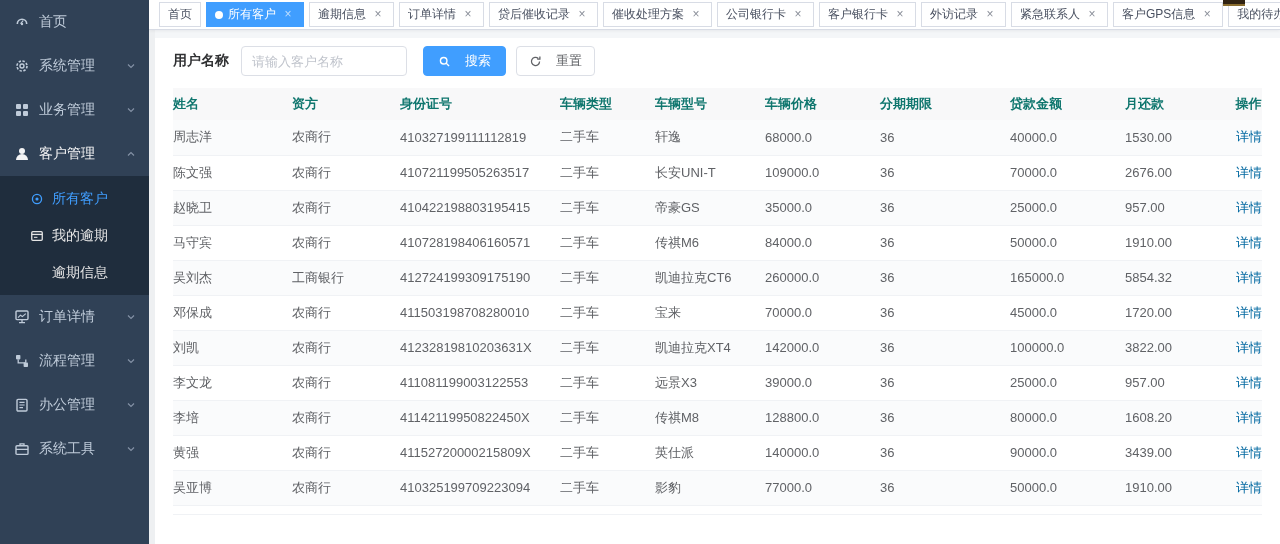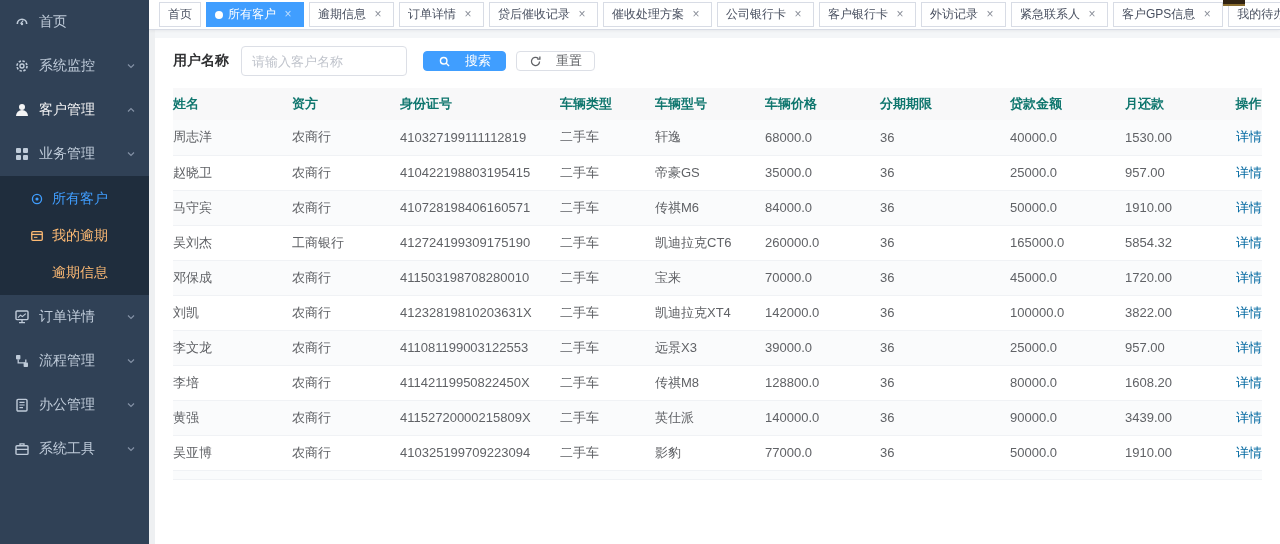--- a/index.html
+++ b/index.html
@@ -9,21 +9,21 @@
   .sidebar { position:absolute; left:0; top:0; bottom:0; width:149px; background:#304156; z-index:2; }
   .side-item { height:44px; display:flex; align-items:center; padding:0 12px 0 14px; color:#bfcbd9; cursor:pointer; font-size:14px; user-select:none; }
   .side-item.parent-active { color:#f4f4f5; }
   .s-icon { width:16px; height:16px; margin-right:9px; flex:none; display:inline-flex; align-items:center; justify-content:center; }
   .s-icon svg { width:16px; height:16px; display:block; }
   .s-label { flex:1; white-space:nowrap; overflow:hidden; }
   .caret { width:12px; height:12px; color:#8391a5; flex:none; display:inline-flex; }
   .caret svg { width:12px; height:12px; }
   .caret.up { transform:rotate(180deg); }
   .submenu { background:#1f2d3d; padding:4px 0; }
-  .sub-item { height:37px; display:flex; align-items:center; padding-left:30px; color:#fdba74; font-size:14px; cursor:pointer; }
+  .sub-item { height:37px; display:flex; align-items:center; padding-left:30px; color:#e5e5e5; font-size:14px; cursor:pointer; }
   .sub-item .s-icon { width:14px; height:14px; margin-right:8px; }
   .sub-item .s-icon svg { width:14px; height:14px; }
   .sub-item.no-icon { padding-left:52px; }
   .sub-item.active { color:#409eff; }
 
   
   .main { position:absolute; left:149px; top:0; right:0; bottom:0; background:#f4f6f8; }
   .gutter { position:absolute; left:0; top:30px; bottom:0; width:6px; background:#eef0f2; z-index:1; }
 
   .tabbar { position:relative; height:30px; background:#fff; border-bottom:1px solid #d8dce5; box-shadow:0 1px 3px rgba(0,21,41,.06); display:flex; align-items:center; padding-left:10px; overflow:hidden; white-space:nowrap; z-index:2; }
@@ -32,21 +32,21 @@
   .tab .dot { width:8px; height:8px; border-radius:50%; background:#fff; margin-right:5px; flex:none; }
   .tab .close { margin-left:5px; width:14px; height:14px; line-height:12px; text-align:center; border-radius:50%; font-size:12px; opacity:.65; }
   .avatar-remnant { position:absolute; right:35px; top:0; width:22px; height:6px; background:#312312; border-bottom:2px solid #8a6d2f; z-index:3; }
 
   .panel { position:absolute; left:6px; right:0; top:38px; bottom:0; background:#fff; padding:8px 18px 16px; overflow:hidden; }
 
   .search-row { display:flex; align-items:center; height:30px; margin-bottom:12px; }
   .search-label { font-size:14px; font-weight:700; color:#303133; margin-right:12px; }
   .search-input { width:166px; height:30px; border:1px solid #dcdfe6; border-radius:4px; padding:0 10px; font-size:13px; color:#606266; outline:none; }
   .search-input::placeholder { color:#c0c4cc; }
-  .btn { height:20px; border-radius:4px; font-size:13px; display:inline-flex; align-items:center; gap:5px; cursor:pointer; }
+  .btn { height:30px; border-radius:4px; font-size:13px; display:inline-flex; align-items:center; gap:5px; cursor:pointer; }
   .btn svg { width:13px; height:13px; }
   .btn-search { margin-left:16px; padding:0 14px; background:#409eff; border:1px solid #409eff; color:#fff; }
   .btn-reset { margin-left:10px; padding:0 12px; background:#fff; border:1px solid #dcdfe6; color:#606266; }
 
   table { width:1089px; border-collapse:collapse; table-layout:fixed; font-size:13px; color:#606266; }
   col.c1{width:119px} col.c2{width:108px} col.c3{width:160px} col.c4{width:95px} col.c5{width:110px}
   col.c6{width:115px} col.c7{width:130px} col.c8{width:115px} col.c9{width:110px} col.c10{width:27px}
   thead th { background:#f8f8f9; color:#0f766e; font-weight:700; text-align:left; height:32px; font-size:13px; padding:0; white-space:nowrap; }
   thead th:last-child { text-align:center; }
   tbody td { height:35px; padding:0; white-space:nowrap; overflow:hidden; }
@@ -71,52 +71,52 @@
         </span>
         <span class="s-label">首页</span>
       </div>
       <div class="side-item">
         <span class="s-icon">
           <svg viewBox="0 0 16 16">
             <circle cx="8" cy="8" r="5" fill="none" stroke="currentColor" stroke-width="1.6" stroke-dasharray="2.4 1.5"></circle>
             <circle cx="8" cy="8" r="2" fill="none" stroke="currentColor" stroke-width="1.4"></circle>
           </svg>
         </span>
-        <span class="s-label">系统监控</span>
-        <span class="caret">
-          <svg viewBox="0 0 16 16">
-            <path d="M4 6l4 4 4-4" fill="none" stroke="currentColor" stroke-width="1.6"></path>
-          </svg>
-        </span>
-      </div>
-      <div class="side-item parent-active">
-        <span class="s-icon">
-          <svg viewBox="0 0 16 16" fill="currentColor">
-            <circle cx="8" cy="5" r="3"></circle>
-            <path d="M2 14a6 6 0 0 1 12 0z"></path>
-          </svg>
-        </span>
-        <span class="s-label">客户管理</span>
-        <span class="caret up">
+        <span class="s-label">系统管理</span>
+        <span class="caret">
           <svg viewBox="0 0 16 16">
             <path d="M4 6l4 4 4-4" fill="none" stroke="currentColor" stroke-width="1.6"></path>
           </svg>
         </span>
       </div>
       <div class="side-item">
         <span class="s-icon">
           <svg viewBox="0 0 16 16" fill="currentColor">
             <rect x="2" y="2" width="5" height="5" rx="1"></rect>
             <rect x="9" y="2" width="5" height="5" rx="1"></rect>
             <rect x="2" y="9" width="5" height="5" rx="1"></rect>
             <rect x="9" y="9" width="5" height="5" rx="1"></rect>
           </svg>
         </span>
         <span class="s-label">业务管理</span>
         <span class="caret">
+          <svg viewBox="0 0 16 16">
+            <path d="M4 6l4 4 4-4" fill="none" stroke="currentColor" stroke-width="1.6"></path>
+          </svg>
+        </span>
+      </div>
+      <div class="side-item parent-active">
+        <span class="s-icon">
+          <svg viewBox="0 0 16 16" fill="currentColor">
+            <circle cx="8" cy="5" r="3"></circle>
+            <path d="M2 14a6 6 0 0 1 12 0z"></path>
+          </svg>
+        </span>
+        <span class="s-label">客户管理</span>
+        <span class="caret up">
           <svg viewBox="0 0 16 16">
             <path d="M4 6l4 4 4-4" fill="none" stroke="currentColor" stroke-width="1.6"></path>
           </svg>
         </span>
       </div>
       <div class="submenu">
         <div class="sub-item active">
           <span class="s-icon">
             <svg viewBox="0 0 16 16">
               <circle cx="8" cy="8" r="5.2" fill="none" stroke="currentColor" stroke-width="1.5"></circle>
@@ -314,20 +314,32 @@
             <td>410327199111112819</td>
             <td>二手车</td>
             <td>轩逸</td>
             <td>68000.0</td>
             <td>36</td>
             <td>40000.0</td>
             <td>1530.00</td>
             <td class="op"><a class="detail-link">详情</a></td>
           </tr>
           <tr>
+            <td>陈文强</td>
+            <td>农商行</td>
+            <td>410721199505263517</td>
+            <td>二手车</td>
+            <td>长安UNI-T</td>
+            <td>109000.0</td>
+            <td>36</td>
+            <td>70000.0</td>
+            <td>2676.00</td>
+            <td class="op"><a class="detail-link">详情</a></td>
+          </tr>
+          <tr>
             <td>赵晓卫</td>
             <td>农商行</td>
             <td>410422198803195415</td>
             <td>二手车</td>
             <td>帝豪GS</td>
             <td>35000.0</td>
             <td>36</td>
             <td>25000.0</td>
             <td>957.00</td>
             <td class="op"><a class="detail-link">详情</a></td>

